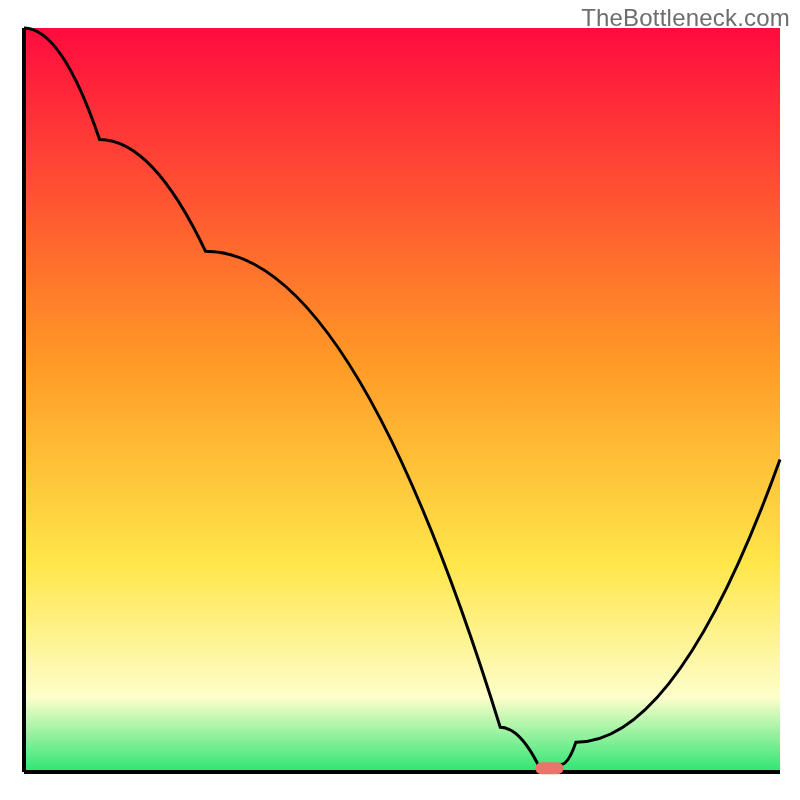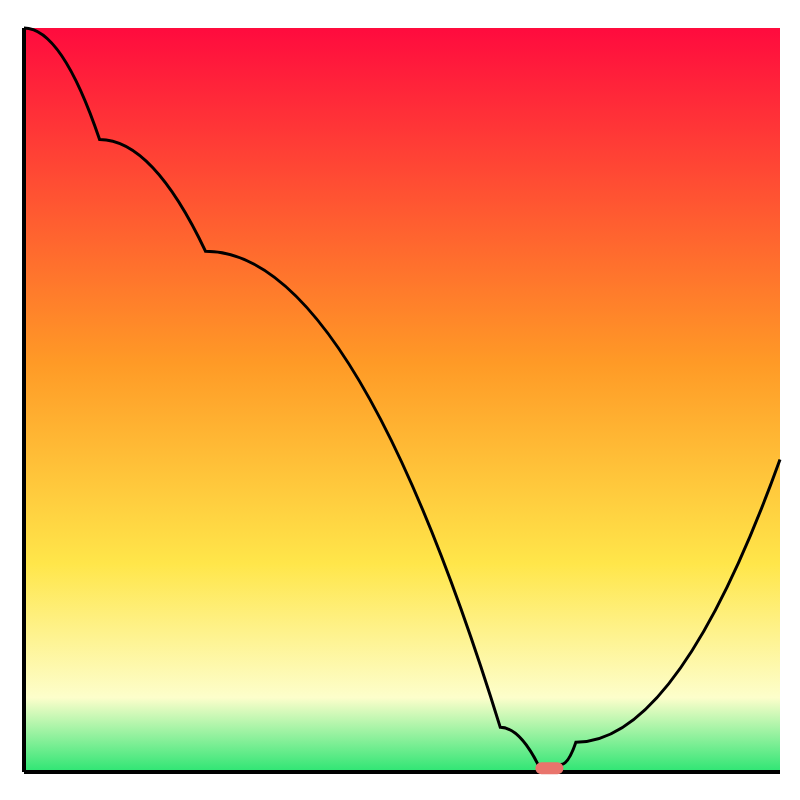--- a/index.html
+++ b/index.html
@@ -31,20 +31,21 @@
     left: 0;
     top: 0;
     width: 800px;
     height: 800px;
   }
 </style>
 </head>
 <body>
 <div class="frame">
 
+<div class="watermark">TheBottleneck.com</div>
 
 <svg class="plot" viewBox="0 0 800 800" preserveAspectRatio="none">
   <defs>
     <linearGradient id="bg-grad" x1="0" y1="0" x2="0" y2="1">
           <stop offset="0%" stop-color="#ff0b3e"></stop>
           <stop offset="45%" stop-color="#ff9a26"></stop>
           <stop offset="72%" stop-color="#ffe64a"></stop>
           <stop offset="90%" stop-color="#fdfecb"></stop>
           <stop offset="100%" stop-color="#2de573"></stop>
         </linearGradient>

